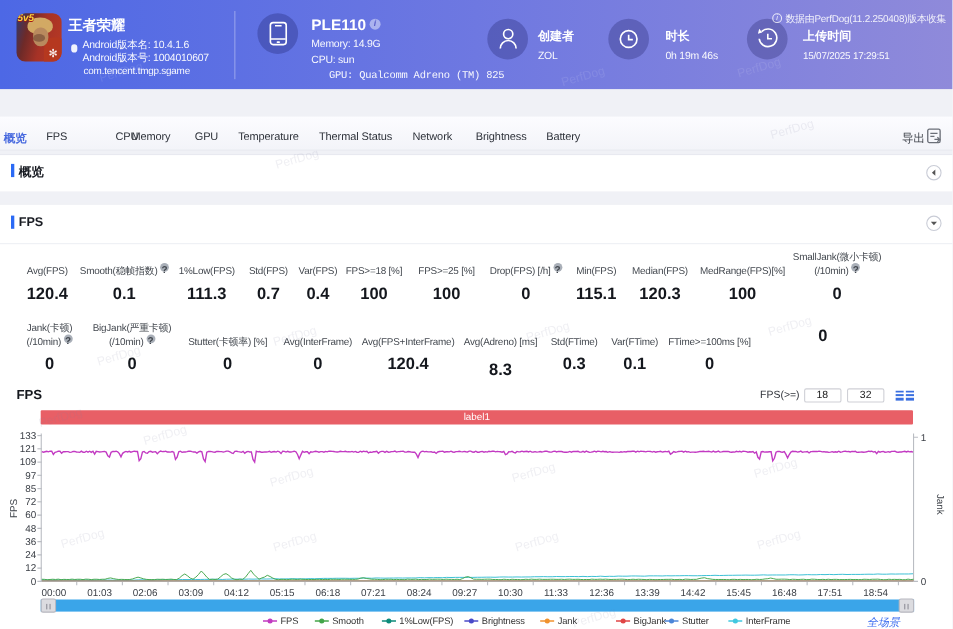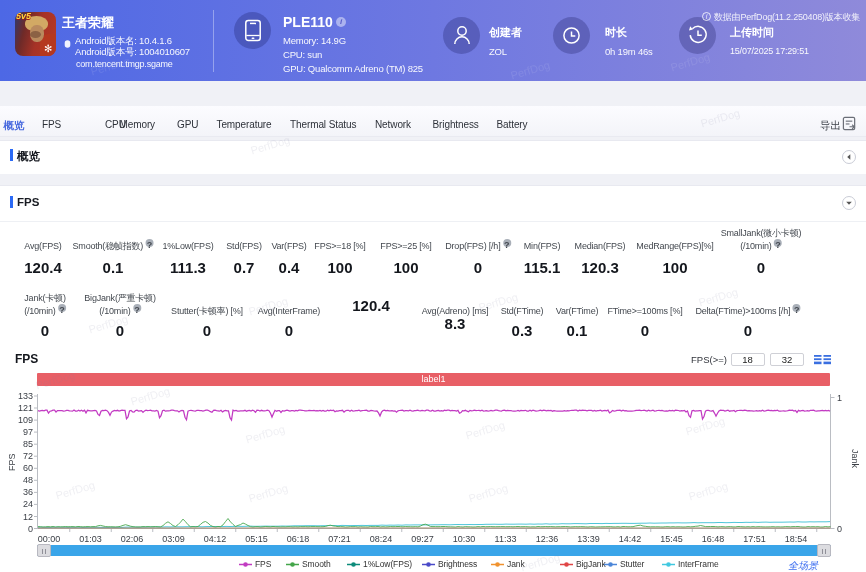--- a/index.html
+++ b/index.html
@@ -69,21 +69,21 @@
   <svg class="abs" style="left:244px;top:19px;" width="18" height="23" viewBox="0 0 18 23">
     <rect x="1.8" y="1.5" width="14.4" height="20" rx="2.5" fill="none" stroke="#fff" stroke-width="1.5"></rect>
     <line x1="2.3" y1="16.5" x2="15.7" y2="16.5" stroke="#fff" stroke-width="1.3"></line>
     <rect x="7.5" y="18.4" width="3" height="1.7" rx="0.8" fill="#fff"></rect>
     <line x1="6" y1="4.4" x2="12" y2="4.4" stroke="#fff" stroke-width="1.5"></line>
   </svg>
   <div class="ht" style="left:283px;top:13.5px;font-size:14px;font-weight:bold;">PLE110</div>
   <div class="abs" style="left:336px;top:17px;width:10px;height:10px;border-radius:50%;background:rgba(255,255,255,.45);color:#5a5ec8;font-size:8px;text-align:center;line-height:10px;font-style:italic;font-weight:bold;">i</div>
   <div class="ht hs" style="left:283px;top:35px;">Memory: 14.9G</div>
   <div class="ht hs" style="left:283px;top:49px;">CPU: sun</div>
-  <div class="ht hs" style="left:283px;top:63px;">GPU: Qualcomm Adreno (TM) 825</div>
+  <div class="ht hs" style="left:299px;top:63px;font-family:Liberation Mono, monospace;">GPU: Qualcomm Adreno (TM) 825</div>
 
   <div class="circ" style="left:443px;top:16.5px;"></div>
   <svg class="abs" style="left:452px;top:24px;" width="20" height="22" viewBox="0 0 20 22">
     <circle cx="10" cy="7" r="4.2" fill="none" stroke="#fff" stroke-width="1.5"></circle>
     <path d="M2.8 20 a7.2 7.2 0 0 1 14.4 0" fill="none" stroke="#fff" stroke-width="1.5"></path>
   </svg>
   <div class="ht" style="left:489px;top:24.5px;font-size:11px;font-weight:bold;">创建者</div>
   <div class="ht hs" style="left:489px;top:46px;">ZOL</div>
 
   <div class="circ" style="left:552.5px;top:16.5px;"></div>
@@ -236,50 +236,50 @@
       </div>
       <div class="sval" style="margin-top:7px;">0</div>
     </div>
 <div class="stat" style="left:289px;top:292px;">
       <div class="slabel">
         <span>Avg(InterFrame)</span>
       </div>
       <div class="sval" style="margin-top:7px;">0</div>
     </div>
 <div class="stat" style="left:371px;top:292px;">
+      <div class="slabel">
+        <span>Avg(FPS+InterFrame)</span>
+      </div>
       <div class="sval" style="margin-top:7px;">120.4</div>
     </div>
 <div class="stat" style="left:455px;top:292px;">
       <div class="slabel">
         <span>Avg(Adreno) [ms]</span>
       </div>
-      <div class="sval" style="margin-top:0;">8.3</div>
+      <div class="sval" style="margin-top:13px;">8.3</div>
     </div>
 <div class="stat" style="left:522px;top:292px;">
       <div class="slabel">
         <span>Std(FTime)</span>
       </div>
       <div class="sval" style="margin-top:7px;">0.3</div>
     </div>
 <div class="stat" style="left:577px;top:292px;">
       <div class="slabel">
         <span>Var(FTime)</span>
       </div>
       <div class="sval" style="margin-top:7px;">0.1</div>
     </div>
 <div class="stat" style="left:645px;top:292px;">
       <div class="slabel">
         <span>FTime&gt;=100ms [%]</span>
       </div>
       <div class="sval" style="margin-top:7px;">0</div>
     </div>
 <div class="stat" style="left:748px;top:292px;">
-      <div class="slabel">
-        <span>Delta(FTime)&gt;100ms [/h] <span class="q">?</span></span>
-      </div>
       <div class="sval" style="margin-top:7px;">0</div>
     </div>
 
 <div class="abs" style="left:15px;top:352px;font-size:12px;font-weight:bold;color:#14171d;">FPS</div>
 <div class="abs" style="left:691px;top:354px;font-size:9.5px;color:#31343b;">FPS(&gt;=)</div>
 <div class="inpbox" style="left:730.5px;">18</div>
 <div class="inpbox" style="left:770px;">32</div>
 <svg class="abs" style="left:814px;top:355px;" width="17" height="10" viewBox="0 0 17 10">
   <g fill="#3a6fe0">
         <rect x="0" y="0" width="7.5" height="1.8"></rect>

